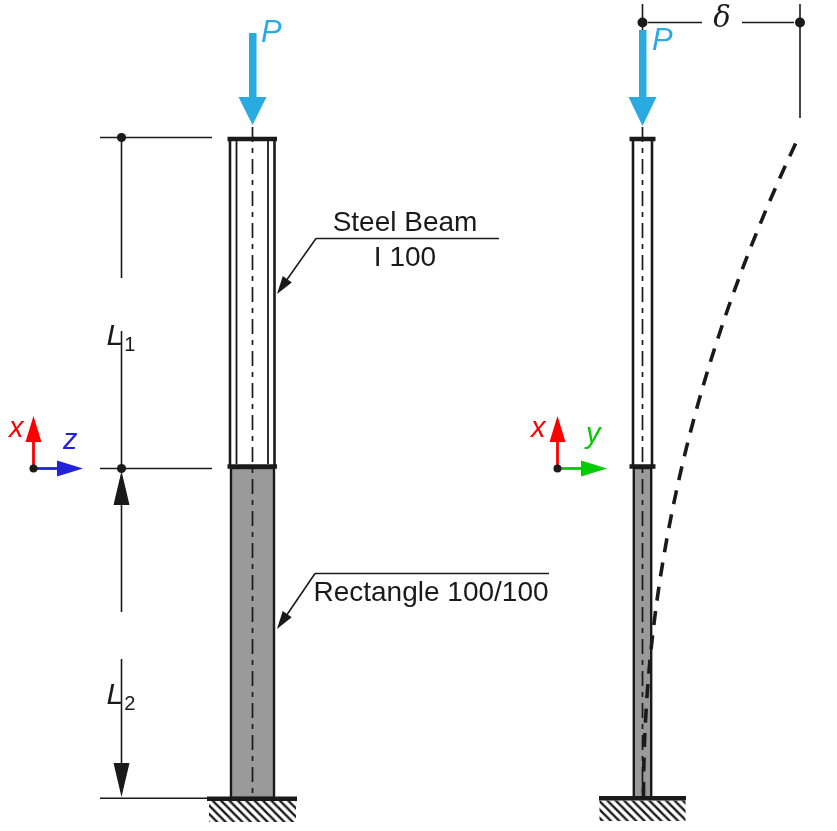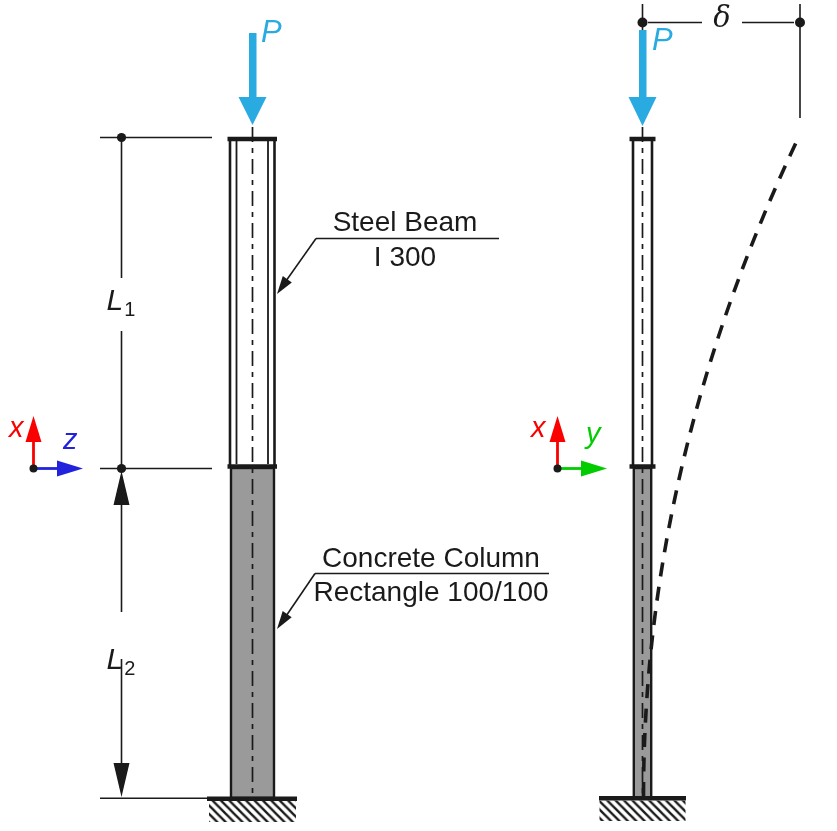--- a/index.html
+++ b/index.html
@@ -17,20 +17,21 @@
     position:absolute;
     text-align:center;
     font-size:28px;
     line-height:32px;
     letter-spacing:0;
   }
   .dim-label{
     font-size:30px;
     font-style:italic;
     text-align:center;
+    margin-top:35px;
   }
   .dim-label sub{
     font-size:20px;
     font-style:normal;
     vertical-align:-6px;
     margin-left:1px;
   }
   .axis-label{font-size:29px;font-style:italic;}
   .load-label{font-size:31px;font-style:italic;color:#29ABE2;}
   .delta-label{
@@ -170,23 +171,22 @@
           <polygon points="607,468.5 581,460.5 581,476.5" stroke="none"></polygon>
         </g>
         <circle cx="557.5" cy="468.5" r="4" fill="#1a1a1a" stroke="none"></circle>
       </g>
     </g>
   </svg>
 
   <div class="lbl load-label" style="left:261px;top:16px;">P</div>
 
   <div class="callout" style="left:305px;top:206px;width:200px;">Steel Beam</div>
-  <div class="callout" style="left:305px;top:241px;width:200px;">I 300</div>
-
-  <div class="callout" style="left:314px;top:542px;width:234px;">Concrete Column</div>
+  <div class="callout" style="left:305px;top:241px;width:200px;">I 100</div>
+
   <div class="callout" style="left:299px;top:576px;width:264px;">Rectangle 100/100</div>
 
   <div class="lbl dim-label" style="left:96px;top:285px;width:50px;"><span>L</span><sub>1</sub></div>
 
   <div class="lbl dim-label" style="left:96px;top:644px;width:50px;"><span>L</span><sub>2</sub></div>
 
   <div class="lbl axis-label" style="left:9px;top:413px;color:#FA0000;">x</div>
   <div class="lbl axis-label" style="left:63px;top:425px;color:#2222DD;">z</div>
 
   <div class="lbl load-label" style="left:652px;top:24px;">P</div>

